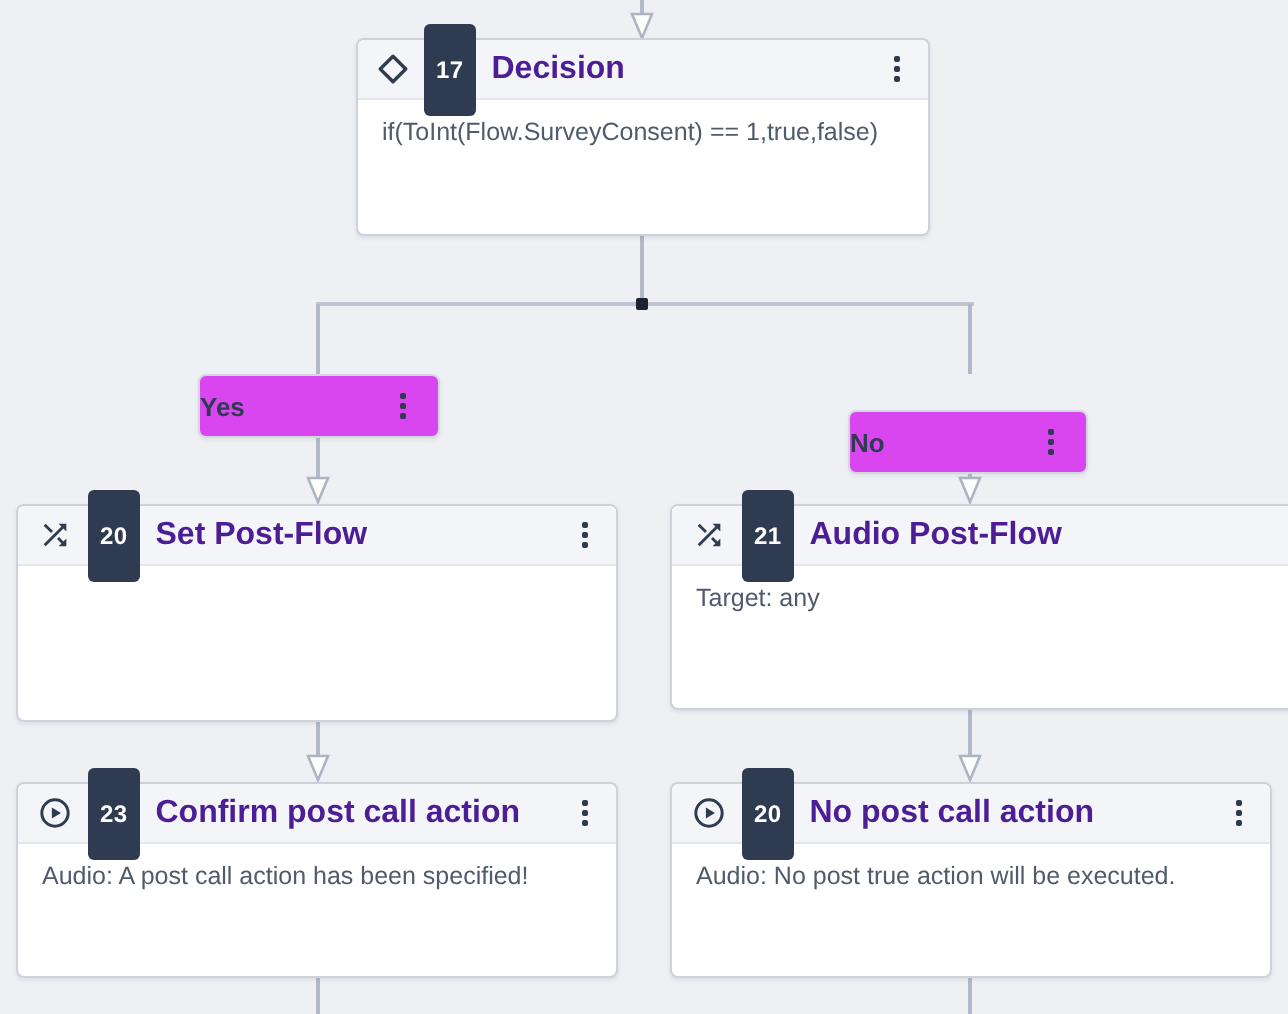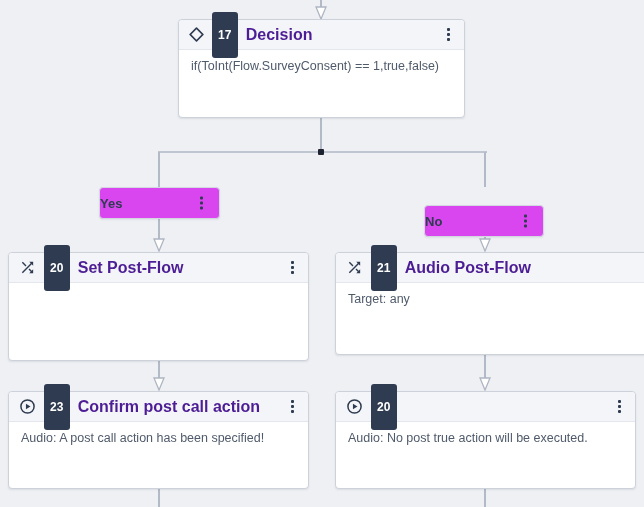--- a/index.html
+++ b/index.html
@@ -200,20 +200,21 @@
 
   <div class="node" style="left:335px;top:391px;width:301px;height:98px">
     <div class="node-header">
       <span class="node-icon">
         <svg width="17" height="17" viewBox="0 0 24 24">
             <circle cx="12" cy="12" r="9.3" fill="none" stroke="#2e3b50" stroke-width="2.1"></circle>
             <path fill="#2e3b50" d="M9.8 8.1v7.8l6.4-3.9z"></path>
           </svg>
       </span>
       <span class="badge">20</span>
+      <span class="node-title">No post call action</span>
       <span class="kebab">
           <i></i>
           <i></i>
           <i></i>
         </span>
     </div>
     <div class="node-body">
       <div class="body-line">Audio: No post true action will be executed.</div>
     </div>
   </div>

